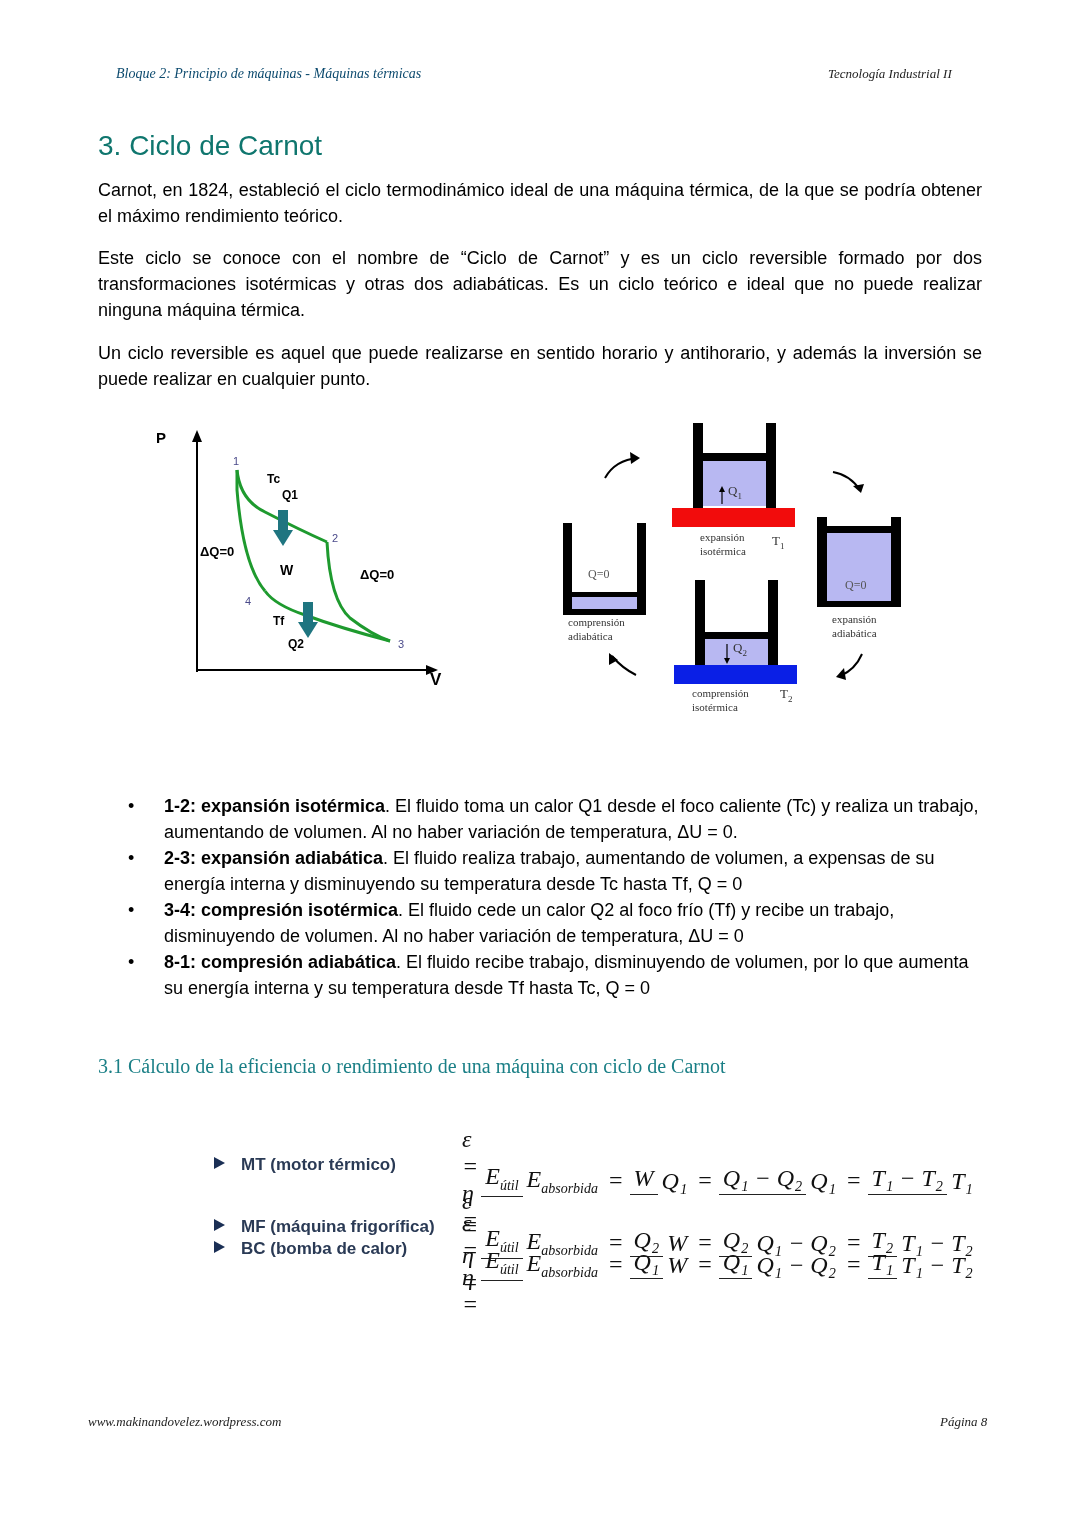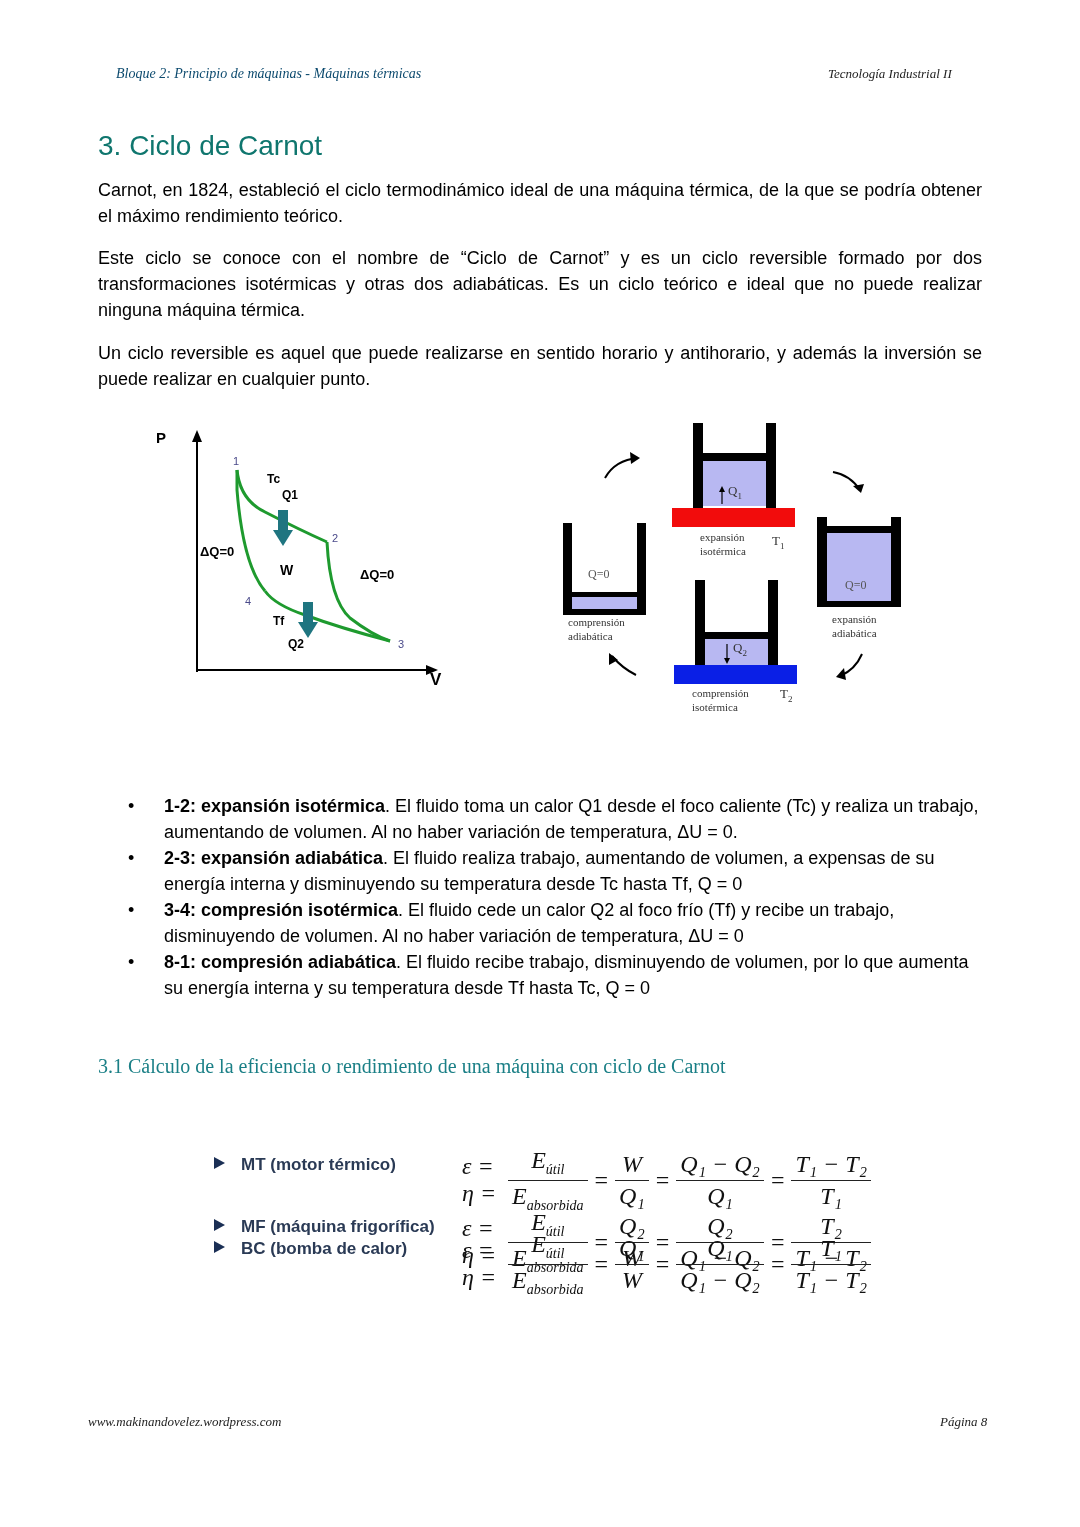--- a/index.html
+++ b/index.html
@@ -14,21 +14,21 @@
   .p2 { top: 245px; }
   .p3 { top: 340px; }
   .bullets { position: absolute; left: 128px; top: 793px; width: 856px; margin: 0; padding: 0; list-style: none; font-size: 18px; line-height: 26px; }
   .bullets li { position: relative; padding-left: 36px; }
   .bullets li .dot { position: absolute; left: 0; top: 0; }
   .subtitle { position: absolute; left: 98px; top: 1055px; font-size: 20px; color: #1a7f86; margin: 0; font-weight: normal; font-family: Liberation Serif, serif; }
   .formula-row { position: absolute; left: 214px; height: 70px; width: 660px; }
   .formula-label { position: absolute; left: 0; top: 24px; font-size: 17px; font-weight: bold; color: #2a3a55; }
   .formula-label .tri { display: inline-block; width: 0; height: 0; border-top: 6px solid transparent; border-bottom: 6px solid transparent; border-left: 11px solid #1b2f55; margin-right: 16px; vertical-align: 1px; }
   .formula { position: absolute; left: 248px; top: 0; height: 70px; display: flex; align-items: center; font-family: "Liberation Serif", "DejaVu Serif", serif; font-style: italic; font-size: 24px; color: #111; margin-top: 14px; }
-  .frac { display: inline-flex; flex-direction: column; margin: 0 3px; }
+  .frac { display: inline-flex; flex-direction: row; align-items: center; margin: 0 3px; }
   .frac .num { padding: 0 4px 2px; border-bottom: 1.5px solid #222; text-align: center; white-space: nowrap; }
   .frac .den { padding: 2px 4px 0; text-align: center; white-space: nowrap; }
   .eq { margin: 0 4px; font-style: normal; }
   sub { font-size: 14px; }
   .footer-left { position: absolute; left: 88px; top: 1414px; font-size: 13px; color: #222; }
   .footer-right { position: absolute; left: 940px; top: 1414px; font-size: 13px; color: #222; }
   .pv { position: absolute; left: 140px; top: 420px; width: 320px; height: 280px; }
   .cycle { position: absolute; left: 550px; top: 410px; width: 370px; height: 310px; }
 </style>
 </head>

